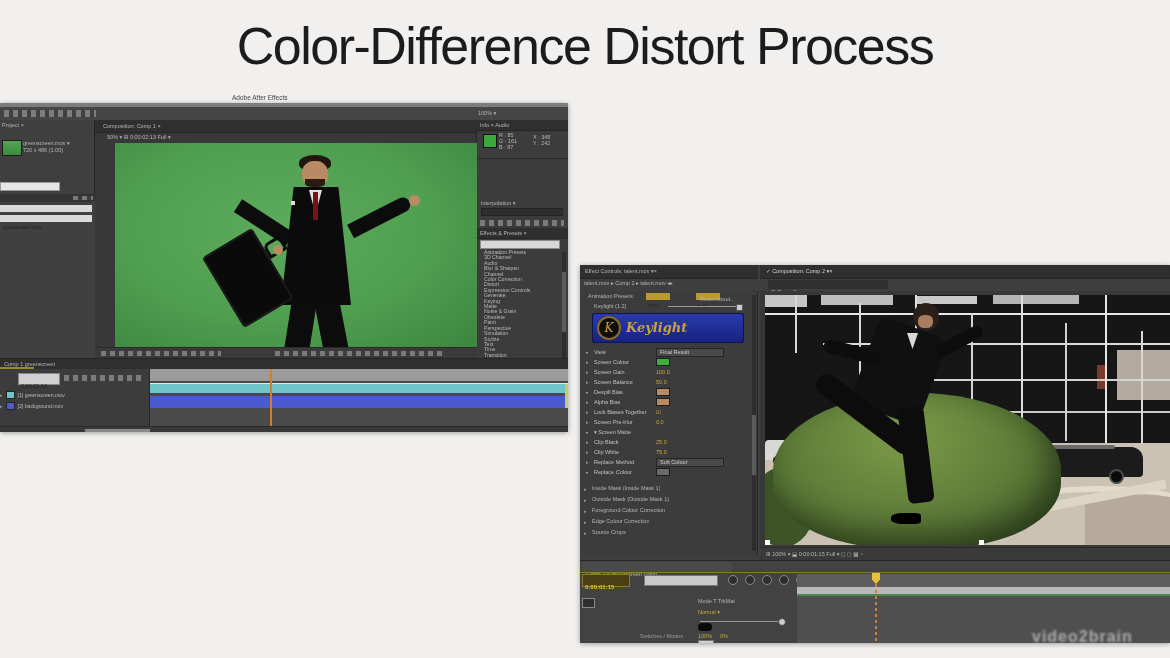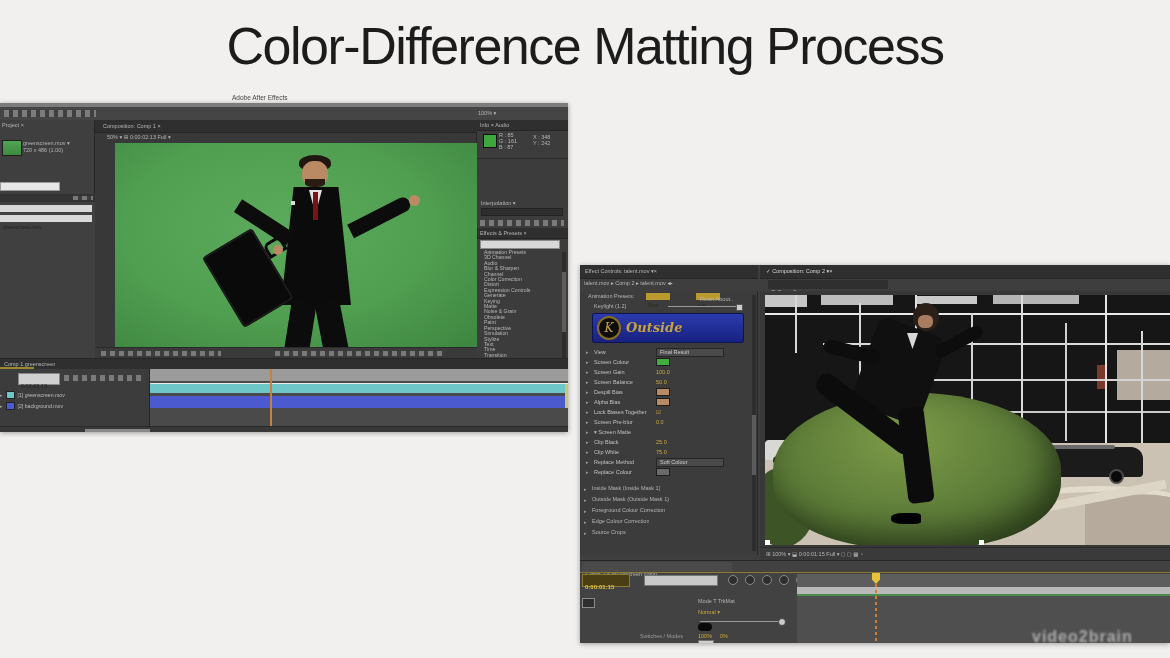--- a/index.html
+++ b/index.html
@@ -33,21 +33,21 @@
            padding-left:7px;white-space:nowrap;overflow:hidden;}
   .layer-row{display:flex;align-items:center;height:11px;}
   .lr-chip{width:7px;height:6px;margin:0 3px 0 3px;border:1px solid #222;}
   .lr-name{font-size:5.2px;color:#bdbdbd;filter:blur(.4px);white-space:nowrap;}
   .circle-btn{width:8px;height:8px;border-radius:50%;background:#2e2e2e;border:1px solid #8a8a8a;}
   .dash-cti{background:repeating-linear-gradient(to bottom,#d07f2e 0 3px,rgba(0,0,0,0) 3px 6px);}
 </style>
 </head>
 <body>
 
-<div class="abs" style="left:0;right:0;top:16px;text-align:center;font-size:52px;letter-spacing:-1.5px;color:#1c1c1c;">Color-Difference Matting Process</div>
+<div class="abs" style="left:0;right:0;top:16px;text-align:center;font-size:52px;letter-spacing:-1.5px;color:#1c1c1c;">Color-Difference Distort Process</div>
 
 <div class="abs t6 dark-t" style="left:232px;top:94px;filter:blur(.6px);color:#444;">Adobe After Effects</div>
 
 <div class="abs app" style="left:0;top:103px;width:568px;height:329px;">
 
   <div class="abs" style="left:0;top:0;width:568px;height:4px;background:#7c7c7c;"></div>
   <div class="abs" style="left:0;top:4px;width:568px;height:13px;background:#454545;border-bottom:1px solid #262626;">
     <div class="abs iconstrip" style="left:4px;top:3px;width:92px;height:7px;"></div>
     <div class="abs t5" style="left:478px;top:3px;width:60px;">100%  ▾</div>
   </div>
@@ -232,21 +232,21 @@
     <div class="abs" style="left:156px;top:13px;width:5px;height:5px;background:#ccc;border:1px solid #555;"></div>
     <div class="abs t5" style="left:120px;top:5px;width:55px;">Reset   About..</div>
 
     <div class="abs" style="left:12px;top:22px;width:152px;height:30px;border-radius:3px;
          background:linear-gradient(#2b3cae,#16207e);box-shadow:inset 0 0 0 1px #0d1450;">
       <div class="abs" style="left:5px;top:3px;width:24px;height:24px;border-radius:50%;background:#0d0d0d;border:2px solid #8a6d1f;box-sizing:border-box;
            display:flex;align-items:center;justify-content:center;">
         <span style="color:#c9a33a;font-family:'DejaVu Serif',serif;font-style:italic;font-size:12px;">K</span>
       </div>
       <div class="abs" style="left:34px;top:7px;font-family:'DejaVu Serif',serif;font-style:italic;font-weight:bold;
-           font-size:13px;color:#c9a33a;filter:blur(.4px);">Outside</div>
+           font-size:13px;color:#c9a33a;filter:blur(.4px);">Keylight</div>
     </div>
 
     <div class="abs" style="left:0;top:56px;width:172px;">
         <div class="ec-row">
         <span class="ec-arrow">▸</span>
         <span class="ec-label">View</span>
         <span class="ec-val"></span>
 
         <span class="ec-box">Final Result</span>
       </div>

